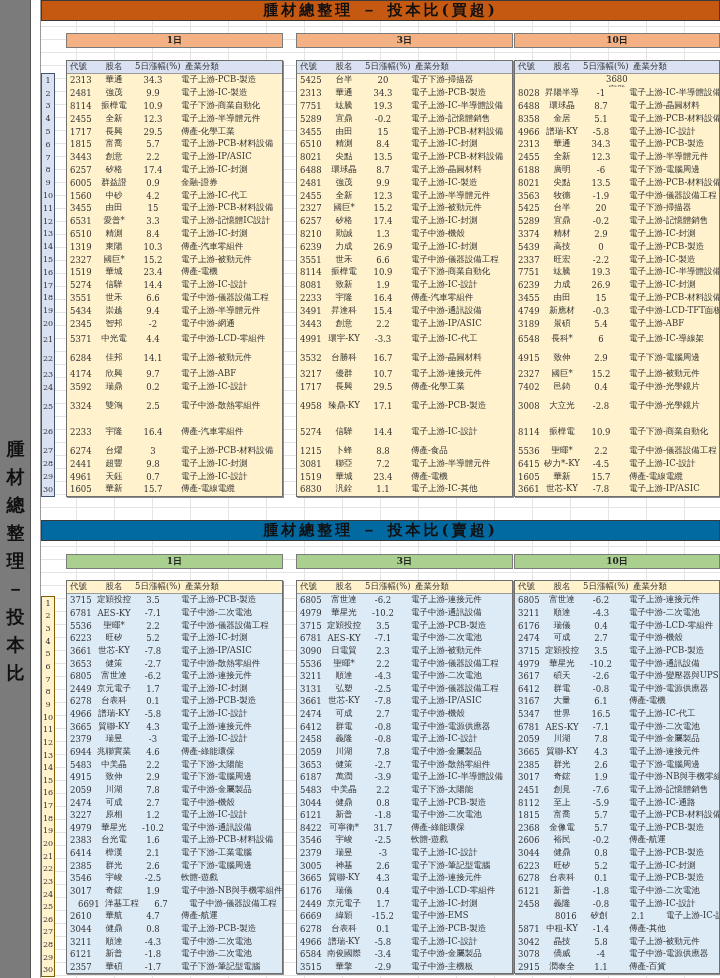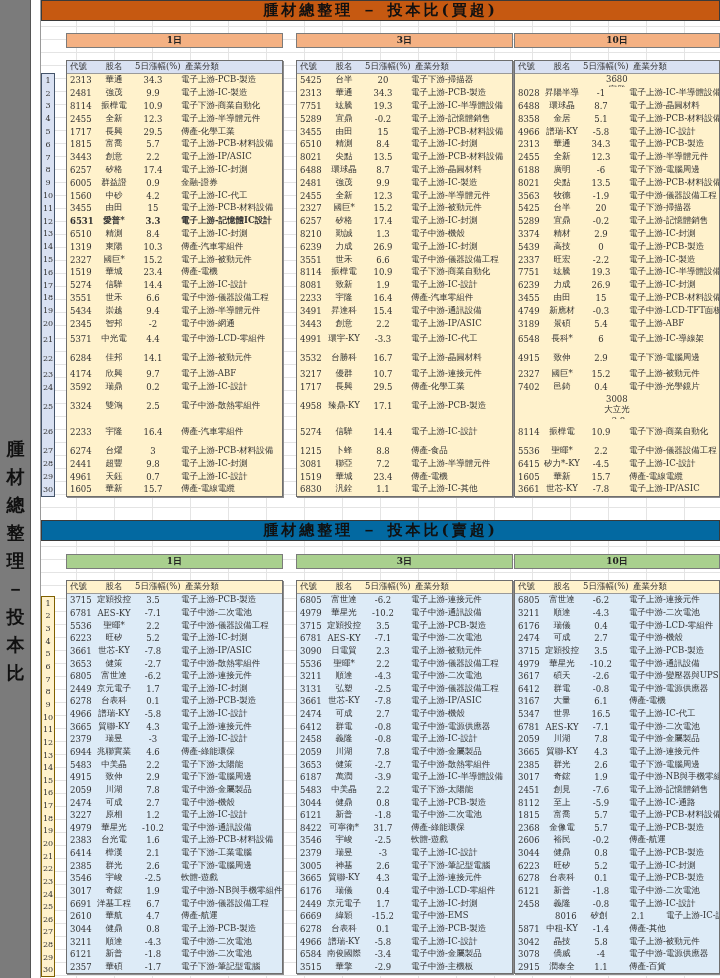--- a/index.html
+++ b/index.html
@@ -199,21 +199,21 @@
         <span class="c-name">中砂</span>
         <span class="c-chg">4.2</span>
         <span class="c-ind">電子上游-IC-代工</span>
       </div>
       <div class="row" style="height: 12.8px;">
         <span class="c-code">3455</span>
         <span class="c-name">由田</span>
         <span class="c-chg">15</span>
         <span class="c-ind">電子上游-PCB-材料設備</span>
       </div>
-      <div class="row" style="height: 12.8px; font-weight: bold;">
+      <div class="row" style="height: 12.8px;">
         <span class="c-code">6531</span>
         <span class="c-name">愛普*</span>
         <span class="c-chg">3.3</span>
         <span class="c-ind">電子上游-記憶體IC設計</span>
       </div>
       <div class="row" style="height: 12.8px;">
         <span class="c-code">6510</span>
         <span class="c-name">精測</span>
         <span class="c-chg">8.4</span>
         <span class="c-ind">電子上游-IC-封測</span>
@@ -653,21 +653,21 @@
         <span class="c-name">國巨*</span>
         <span class="c-chg">15.2</span>
         <span class="c-ind">電子上游-被動元件</span>
       </div>
       <div class="row" style="height: 12.8px;">
         <span class="c-code">7402</span>
         <span class="c-name">邑錡</span>
         <span class="c-chg">0.4</span>
         <span class="c-ind">電子中游-光學鏡片</span>
       </div>
-      <div class="row" style="height: 25.5px; flex-direction: column;">
+      <div class="row" style="height: 25.5px;">
         <span class="c-code">3008</span>
         <span class="c-name">大立光</span>
         <span class="c-chg">-2.8</span>
         <span class="c-ind">電子中游-光學鏡片</span>
       </div>
       <div class="row" style="height: 25.5px;">
         <span class="c-code">8114</span>
         <span class="c-name">振樺電</span>
         <span class="c-chg">10.9</span>
         <span class="c-ind">電子下游-商業自動化</span>
@@ -880,21 +880,21 @@
         <span class="c-name">宇峻</span>
         <span class="c-chg">-2.5</span>
         <span class="c-ind">軟體-遊戲</span>
       </div>
       <div class="row" style="height: 12.65px;">
         <span class="c-code">3017</span>
         <span class="c-name">奇鋐</span>
         <span class="c-chg">1.9</span>
         <span class="c-ind">電子中游-NB與手機零組件</span>
       </div>
-      <div class="row" style="height: 12.65px;">
+      <div class="row" style="height: 12.65px; margin-left: 8px;">
         <span class="c-code">6691</span>
         <span class="c-name">洋基工程</span>
         <span class="c-chg">6.7</span>
         <span class="c-ind">電子中游-儀器設備工程</span>
       </div>
       <div class="row" style="height: 12.65px;">
         <span class="c-code">2610</span>
         <span class="c-name">華航</span>
         <span class="c-chg">4.7</span>
         <span class="c-ind">傳產-航運</span>

